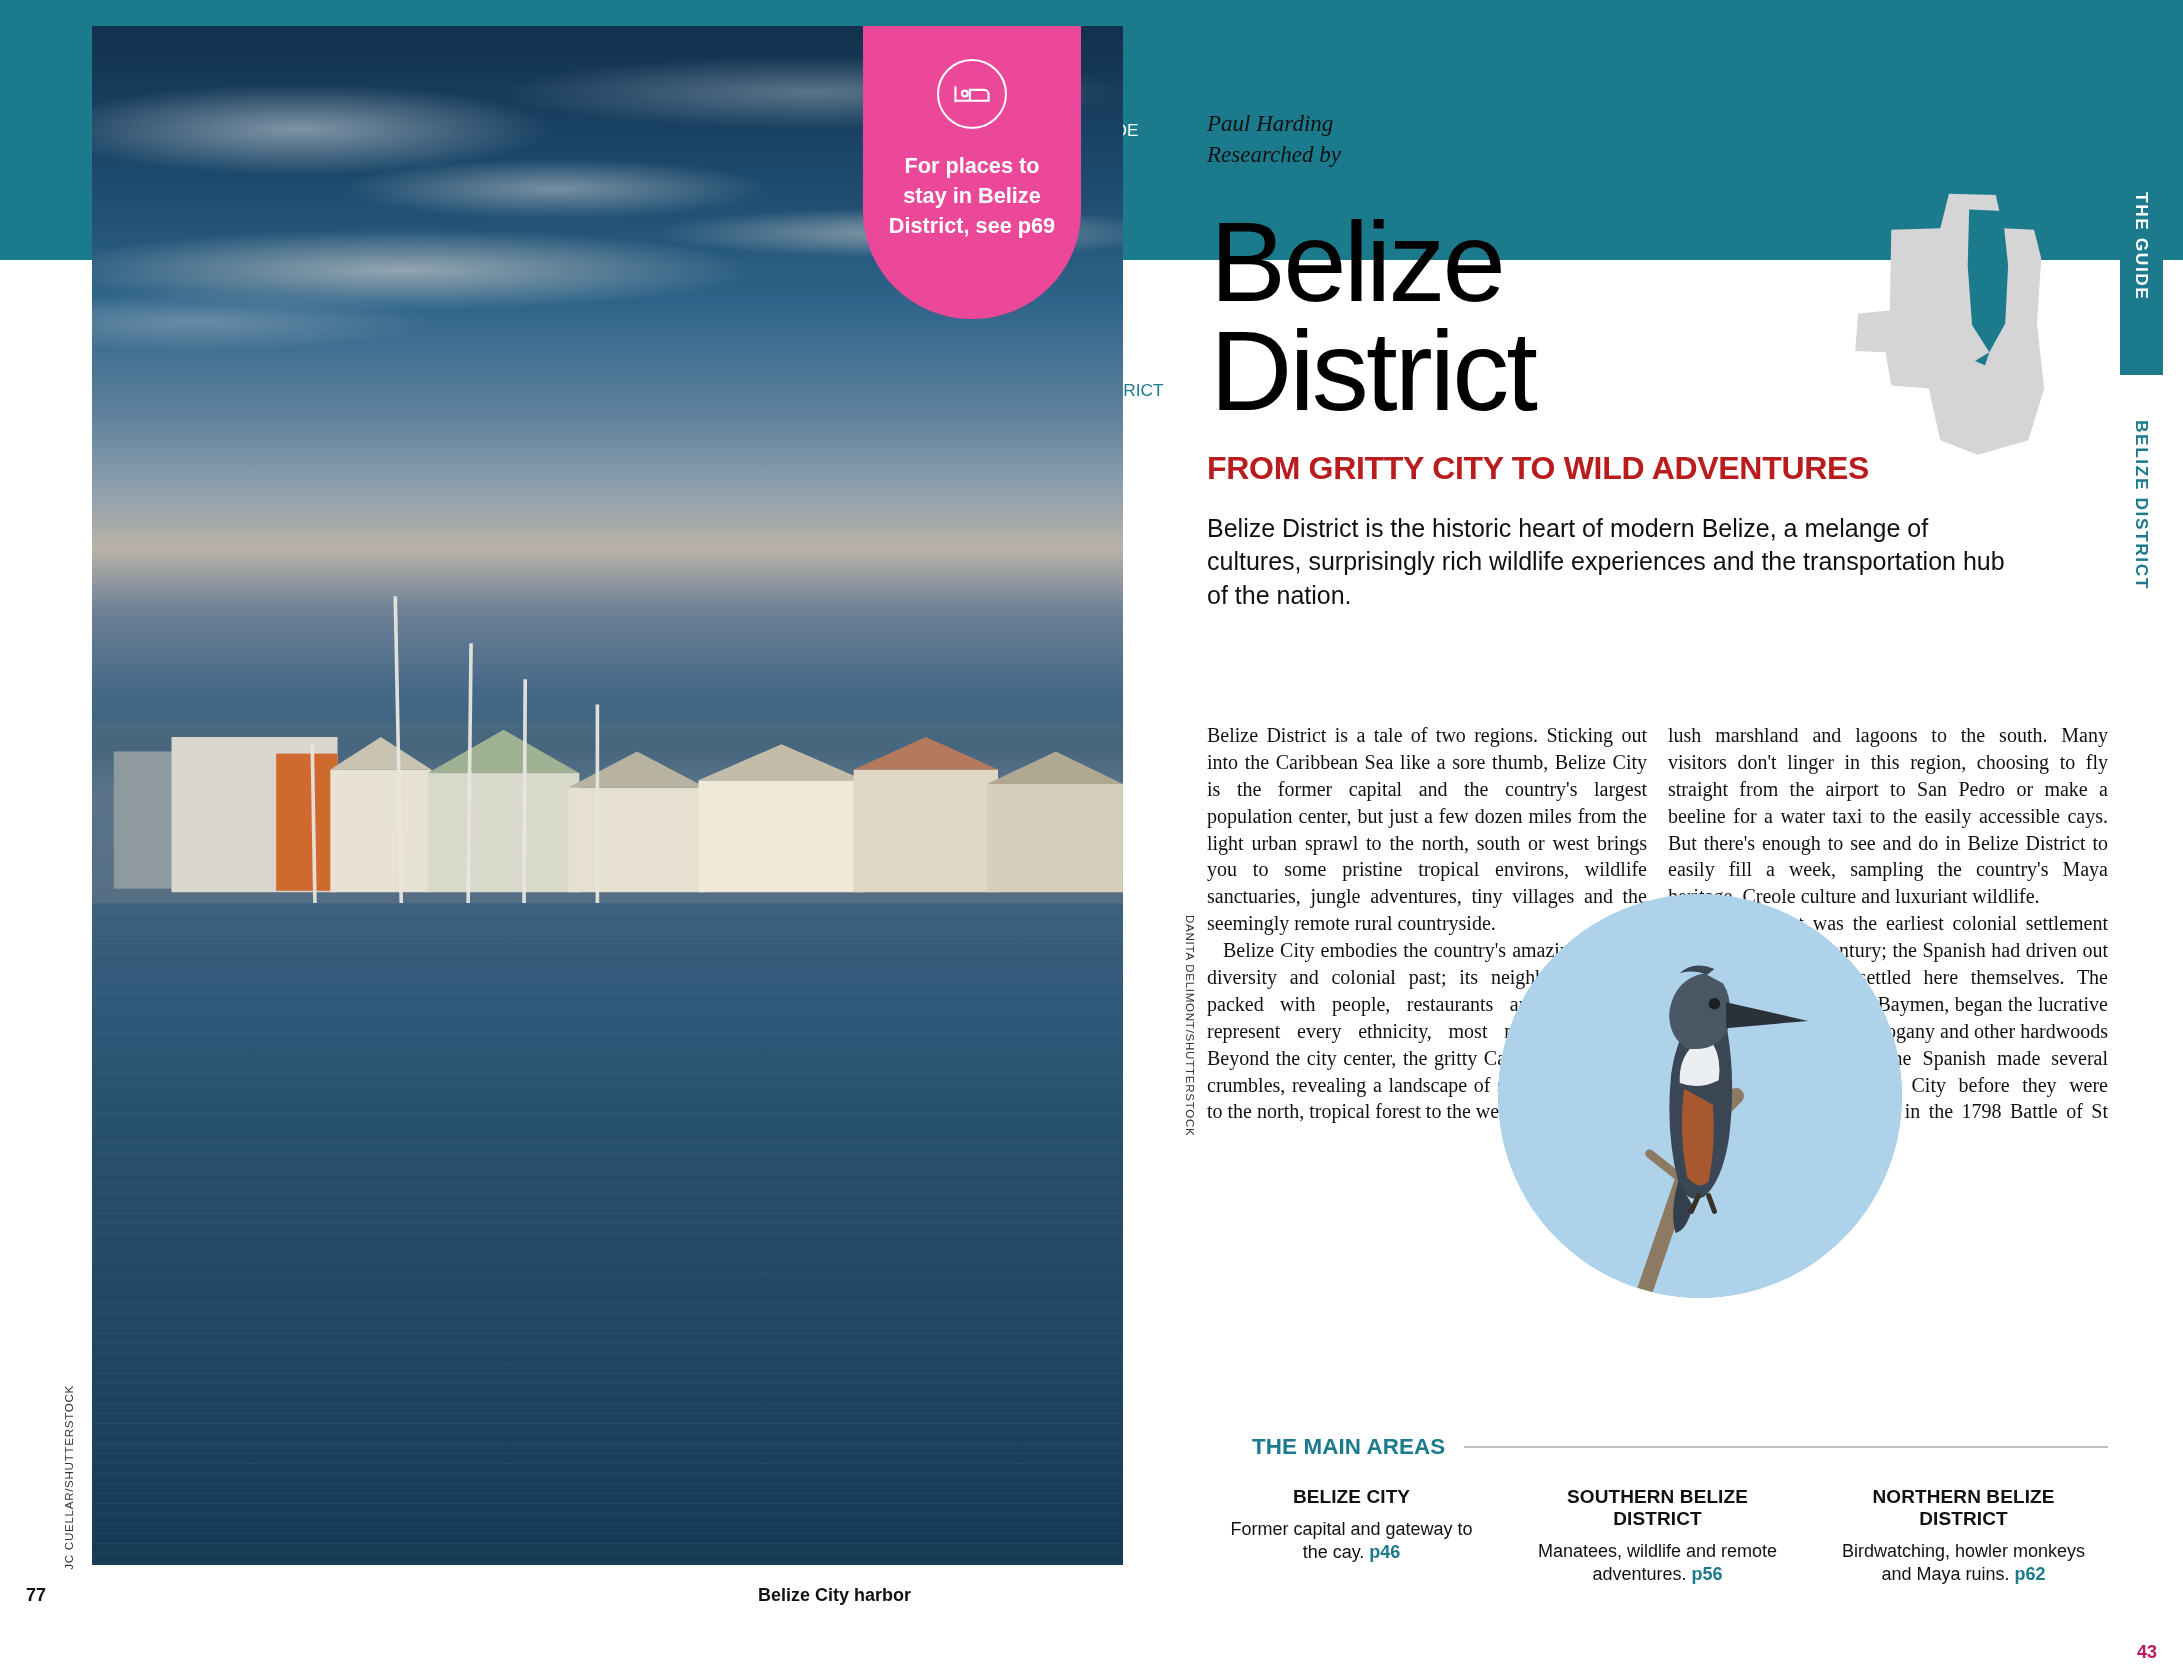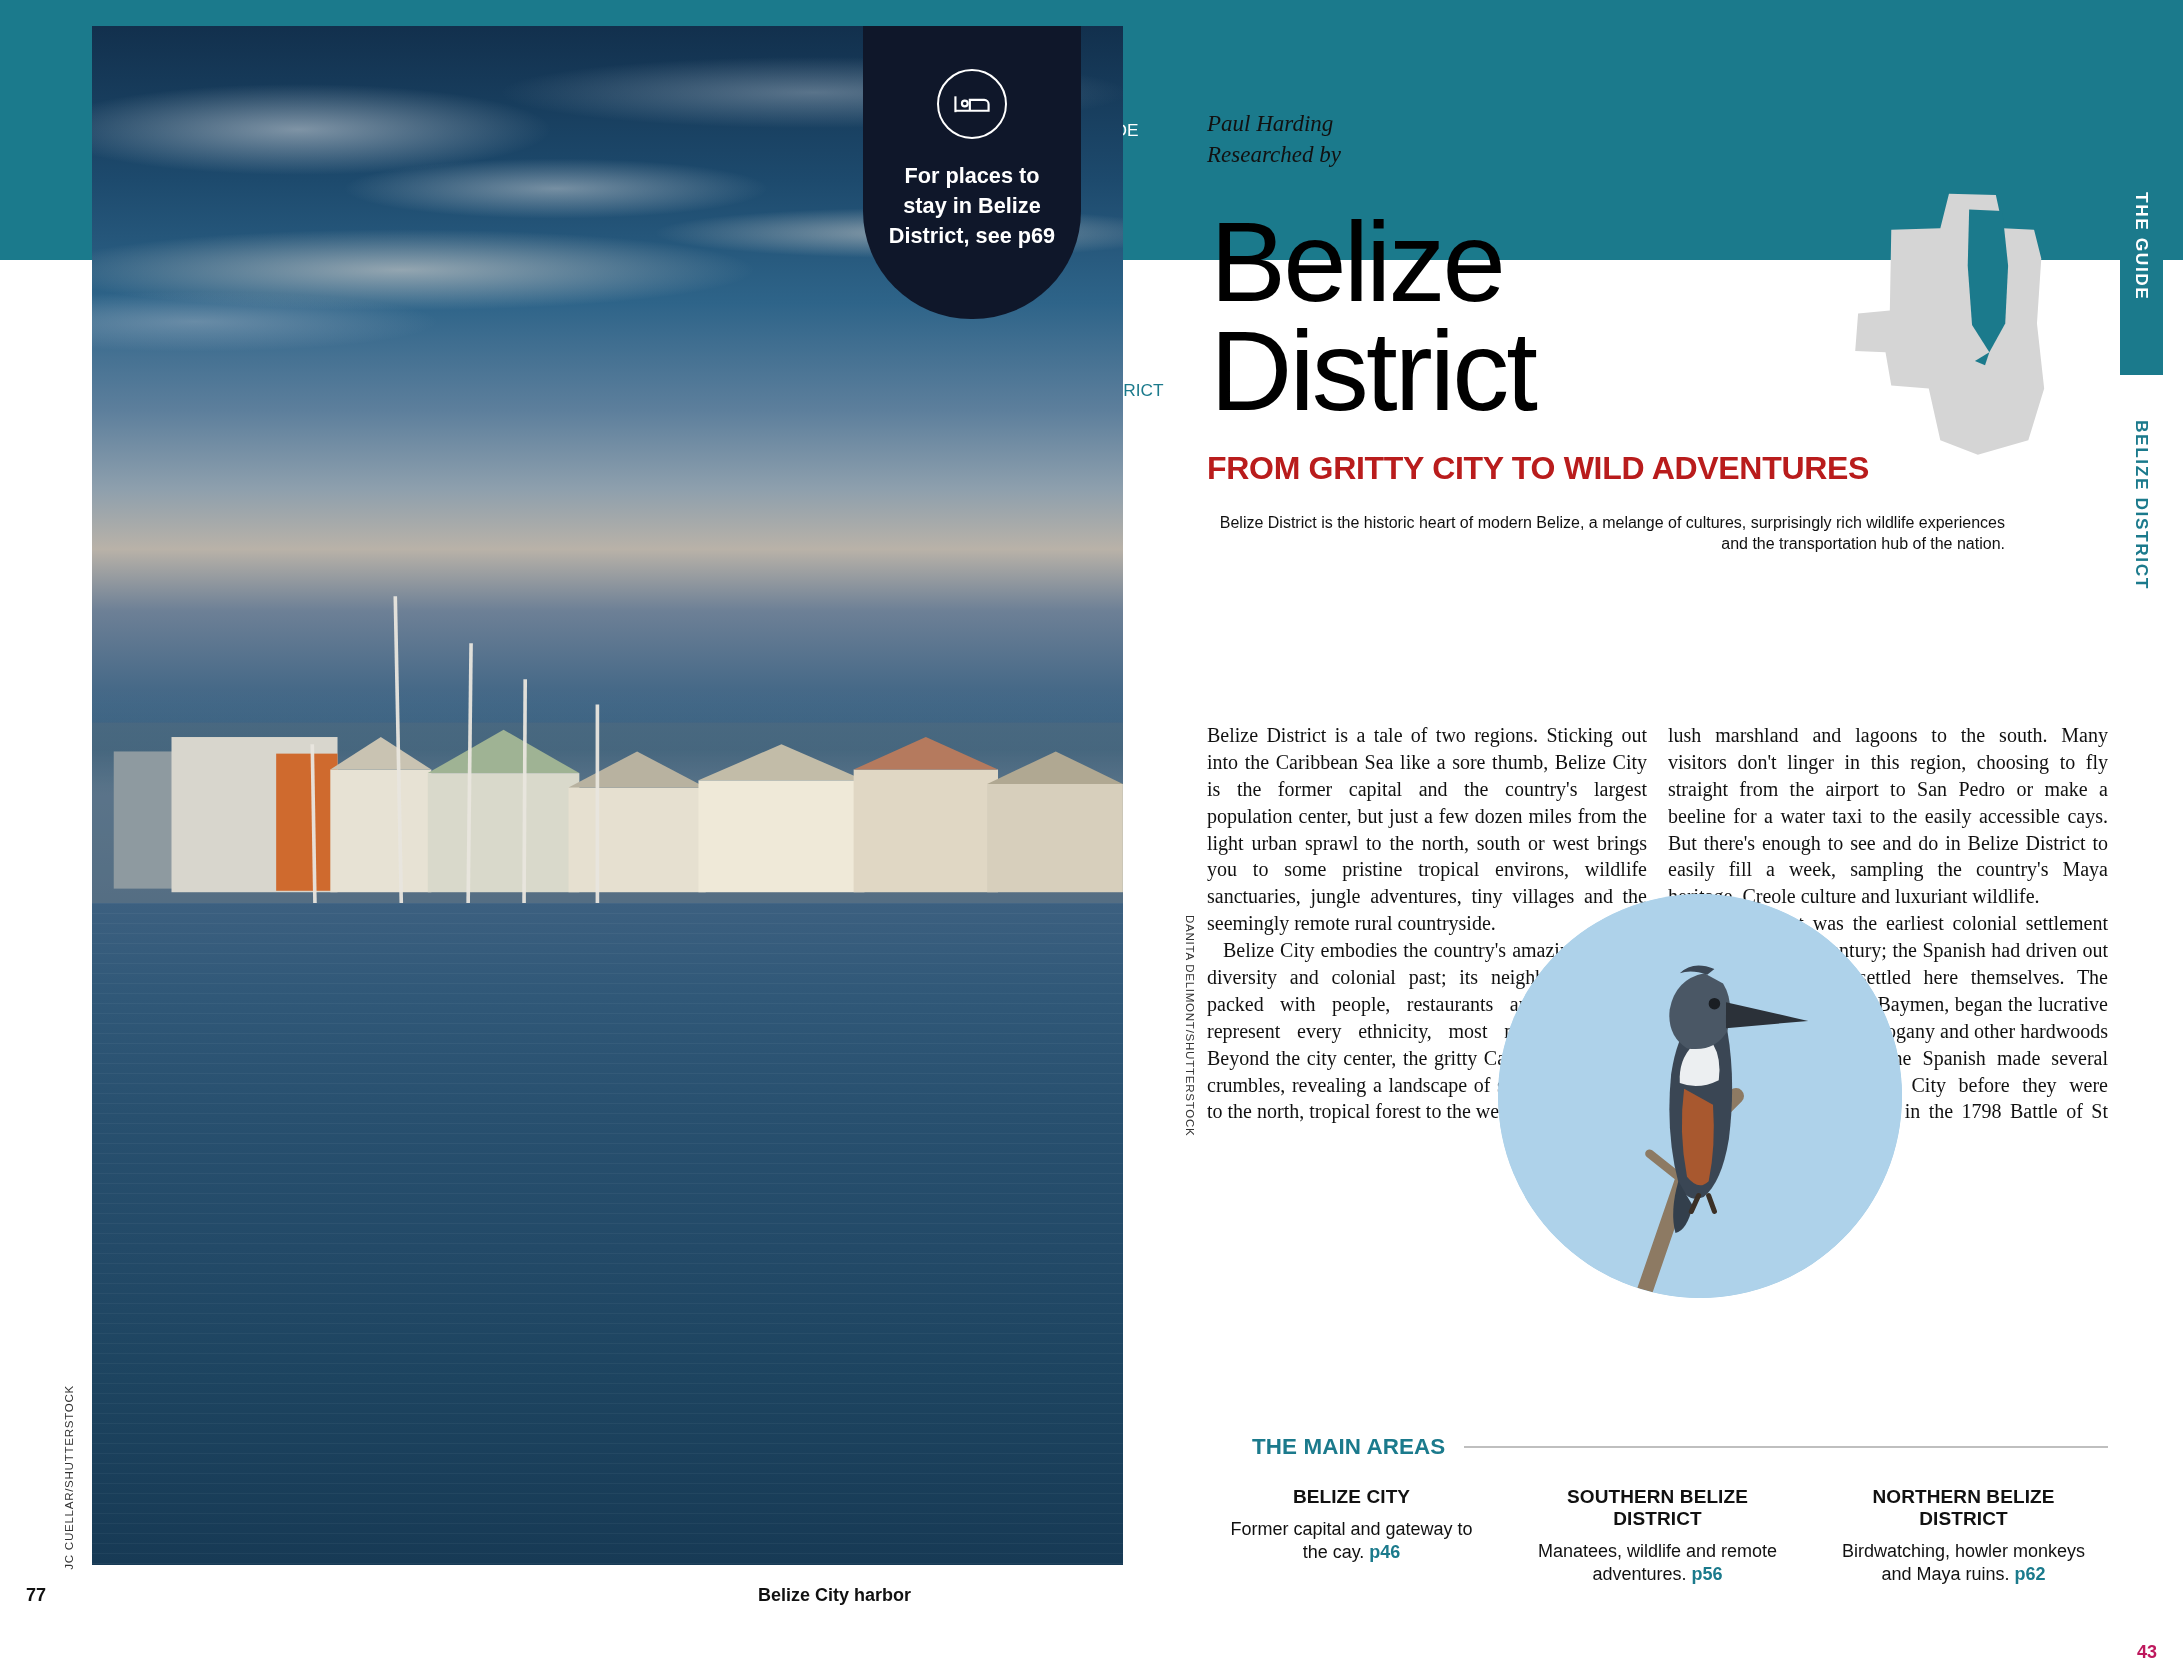--- a/index.html
+++ b/index.html
@@ -150,27 +150,27 @@
     opacity: 0.8;
   }
 
   
   .bookmark {
     position: absolute;
     left: 771px;
     top: 0;
     width: 218px;
     height: 293px;
-    background: #0f172a;
+    background: #ec4899;
     border-bottom-left-radius: 108px;
     border-bottom-right-radius: 108px;
     color: #ffffff;
     text-align: center;
     box-sizing: border-box;
-    padding-top: 43px;
+    padding-top: 33px;
   }
   .bookmark-icon {
     width: 66px;
     height: 66px;
     border: 2.2px solid #ffffff;
     border-radius: 50%;
     margin: 0 auto 21.7px auto;
     display: flex;
     align-items: center;
     justify-content: center;
@@ -260,25 +260,24 @@
   }
   .subtitle {
     margin-top: 24.5px;
     font-size: 32px;
     font-weight: bold;
     color: #b91c1c;
     letter-spacing: -0.3px;
   }
   .standfirst {
     margin-top: 24.5px;
-    font-size: 16px;
+    font-size: 25px;
     line-height: 1.35;
     color: #111;
     width: 798px;
-    text-align: right;
   }
 
   
   .map-wrap {
     position: absolute;
     left: 1848px;
     top: 172px;
     width: 238px;
     height: 303px;
   }

